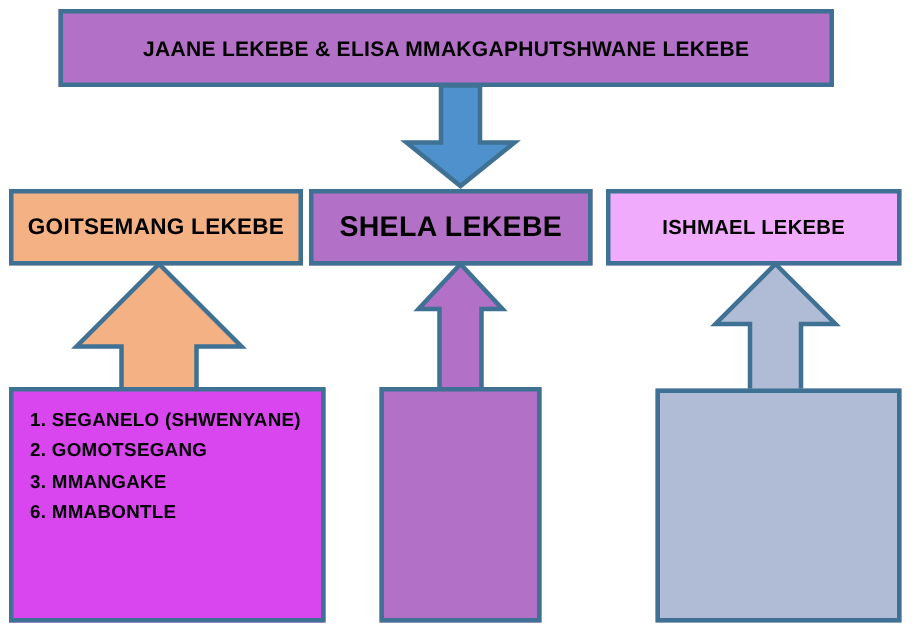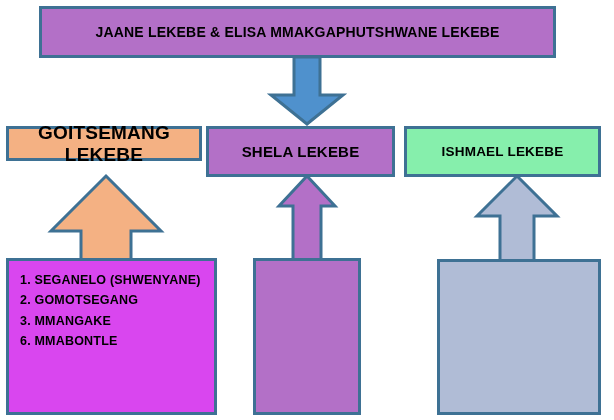--- a/index.html
+++ b/index.html
@@ -38,41 +38,41 @@
     height: 52px;
     background: #B370C7;
     border: 3px solid #3E7194;
     font-size: 14px;
   }
   
   #child-box-1 {
     left: 6px;
     top: 126px;
     width: 196px;
-    height: 35px;
+    height: 51px;
     background: #F4B183;
     border: 3px solid #3E7194;
-    font-size: 19px;
+    font-size: 15px;
   }
   #child-box-2 {
     left: 206px;
     top: 126px;
     width: 189px;
     height: 51px;
     background: #B370C7;
     border: 3px solid #3E7194;
-    font-size: 15px;
+    font-size: 19px;
     align-items: center;
   }
   #child-box-3 {
     left: 404px;
     top: 126px;
     width: 197px;
     height: 51px;
-    background: #86efac;
+    background: #f0abfc;
     border: 3px solid #3E7194;
     font-size: 13.5px;
   }
   
   #list-box {
     left: 6px;
     top: 258px;
     width: 211px;
     height: 157px;
     background: #d946ef;

